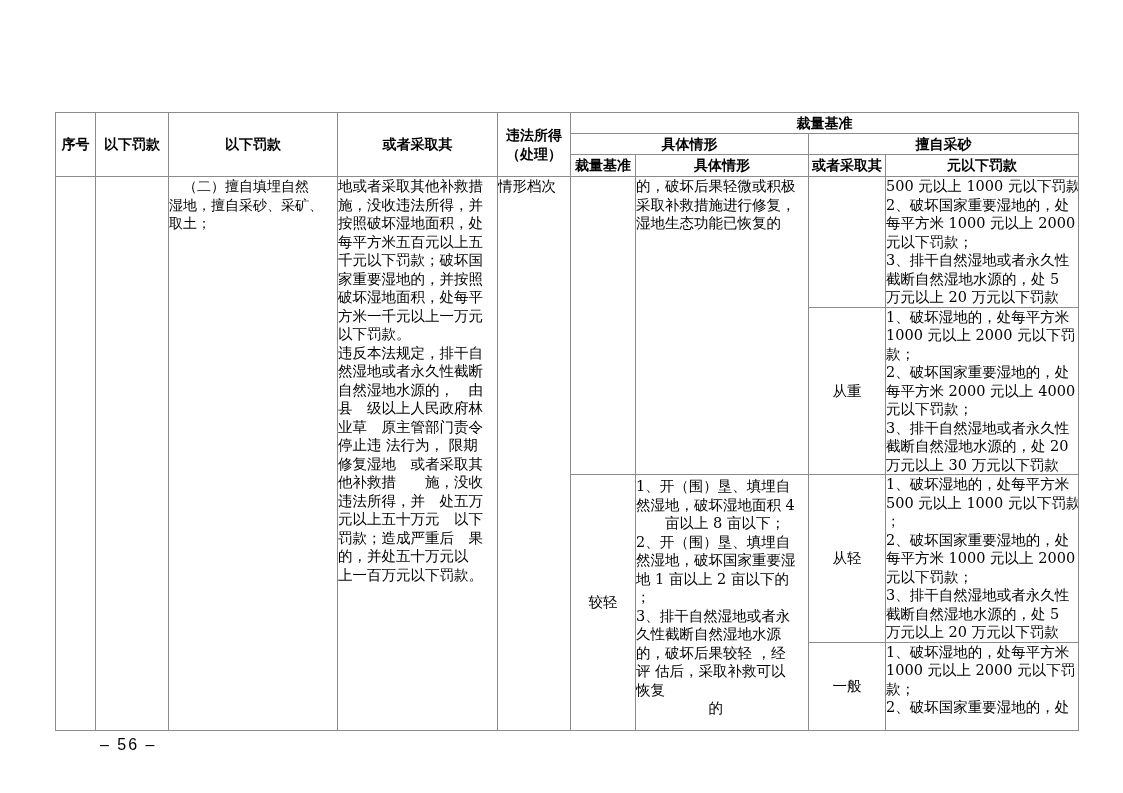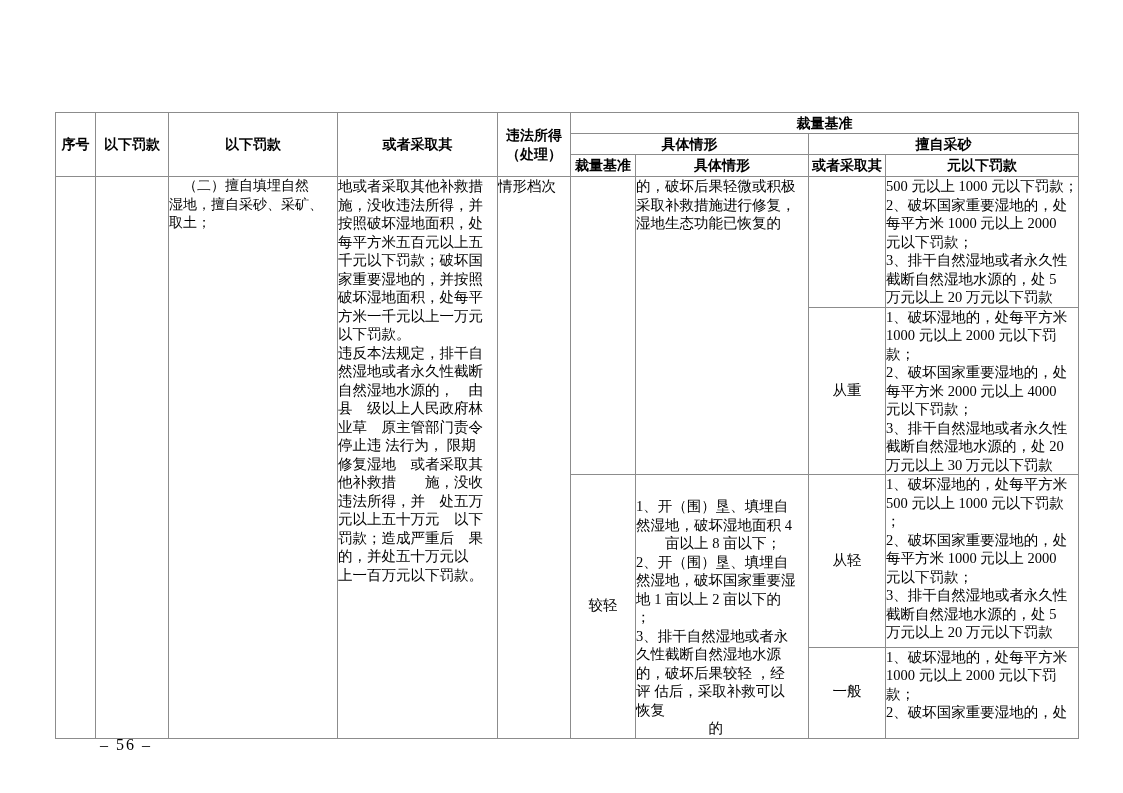--- a/index.html
+++ b/index.html
@@ -41,42 +41,40 @@
     line-height: 19px;
   }
   
   td.txt {
     vertical-align: top;
     text-align: left;
     font-size: 14.5px;
     line-height: 18.5px;
     white-space: pre;
     padding: 3px 2px 2px 5px;
-    font-family: Liberation Serif, serif;
   }
   td.txt-tiaokuan {
     font-size: 14px;
     padding-left: 4px;
   }
   
   td.lbl {
     vertical-align: middle;
     text-align: center;
     font-size: 14.5px;
     line-height: 18.5px;
-    font-family: Liberation Mono, monospace;
   }
   .page-number {
     position: absolute;
     left: 100px;
     top: 736px;
     font-size: 16px;
     letter-spacing: 2px;
     color: #000000;
-    font-family: Liberation Serif, serif;
+    font-family: Liberation Sans, sans-serif;
   }
 </style>
 </head>
 <body>
 
 <div class="page">
 
   <table class="doc-table">
     <colgroup>
       <col style="width:40px">
@@ -164,21 +162,21 @@
 2、破坏国家重要湿地的，处
 每平方米 2000 元以上 4000
 元以下罚款；
 3、排干自然湿地或者永久性
 截断自然湿地水源的，处 20
 万元以上 30 万元以下罚款</td>
     </tr>
 
     <tr style="height:167px">
       <td class="lbl" rowspan="2">较轻</td>
-      <td class="txt" rowspan="2" style="padding-top:22px">1、开（围）垦、填埋自
+      <td class="txt" rowspan="2" style="padding-top:2px">1、开（围）垦、填埋自
 然湿地，破坏湿地面积 4
 　　亩以上 8 亩以下；
 2、开（围）垦、填埋自
 然湿地，破坏国家重要湿
 地 1 亩以上 2 亩以下的
 ；
 3、排干自然湿地或者永
 久性截断自然湿地水源
 的，破坏后果较轻 ，经
 评 估后，采取补救可以

